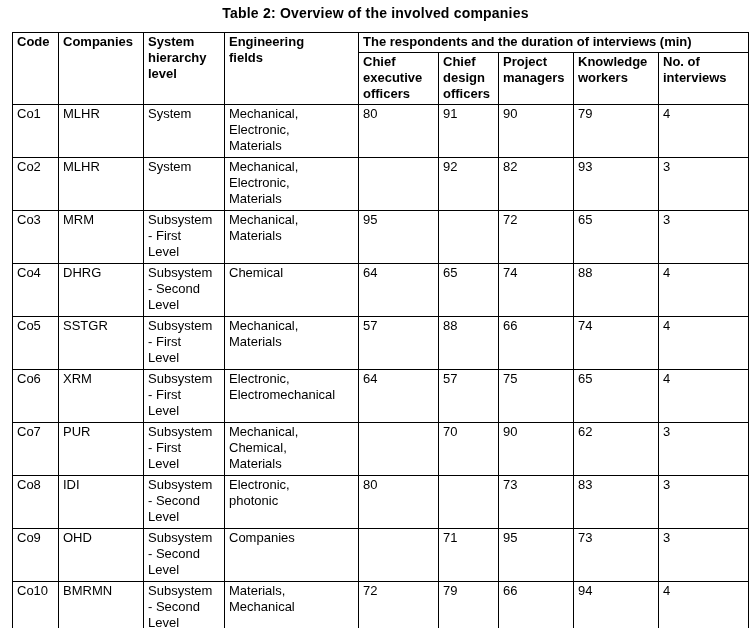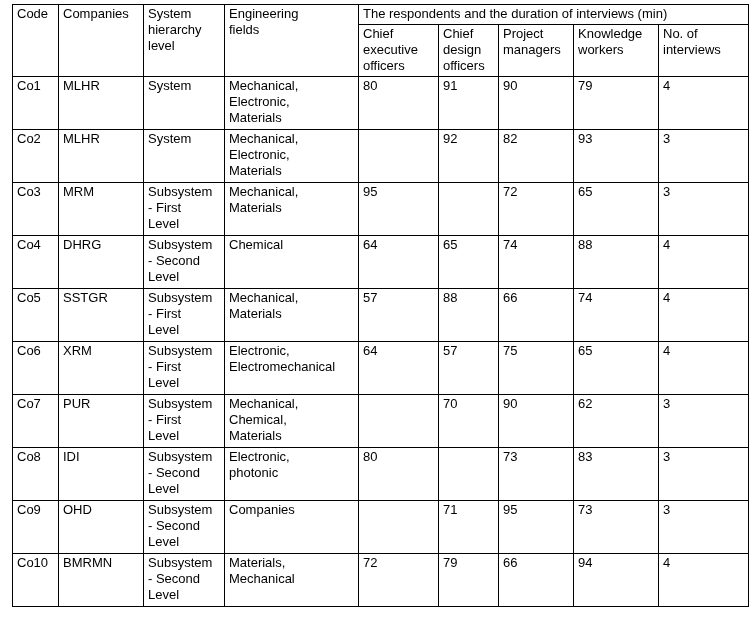--- a/index.html
+++ b/index.html
@@ -37,39 +37,40 @@
     border: 1px solid #000000;
     vertical-align: top;
     text-align: left;
     font-size: 13px;
     line-height: 16px;
     padding: 1px 4px 2px 4px;
     white-space: pre-line;
     overflow: hidden;
   }
   table.companies th {
-    font-weight: normal;
+    font-weight: bold;
   }
   col.c-code  { width: 46px; }
   col.c-comp  { width: 85px; }
   col.c-hier  { width: 81px; }
   col.c-eng   { width: 134px; }
   col.c-ceo   { width: 80px; }
   col.c-cdo   { width: 60px; }
   col.c-pm    { width: 75px; }
   col.c-kw    { width: 85px; }
   col.c-int   { width: 90px; }
   tr.data-row td { height: 49px; }
   th.group-head { height: 16px; }
 </style>
 </head>
 <body>
 
 <div class="page">
 
+  <div class="doc-title">Table 2: Overview of the involved companies</div>
 
   <table class="companies">
     <colgroup>
       <col class="c-code">
         <col class="c-comp">
         <col class="c-hier">
         <col class="c-eng">
       <col class="c-ceo">
         <col class="c-cdo">
         <col class="c-pm">

